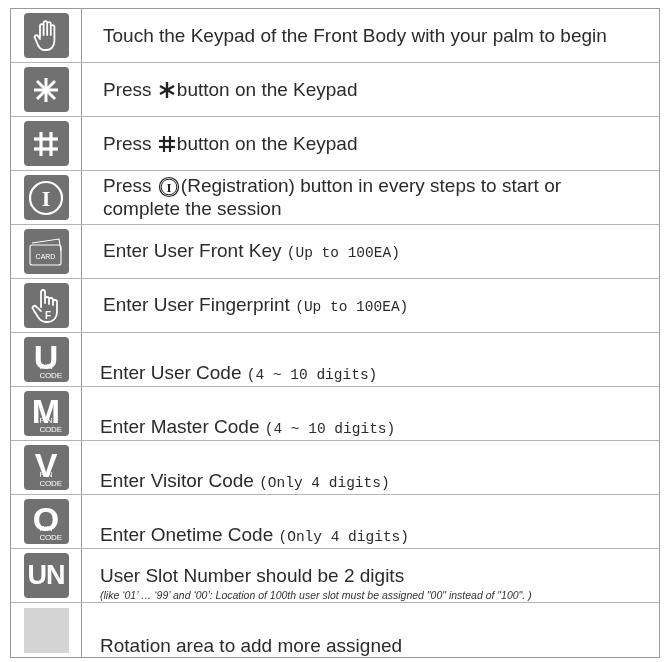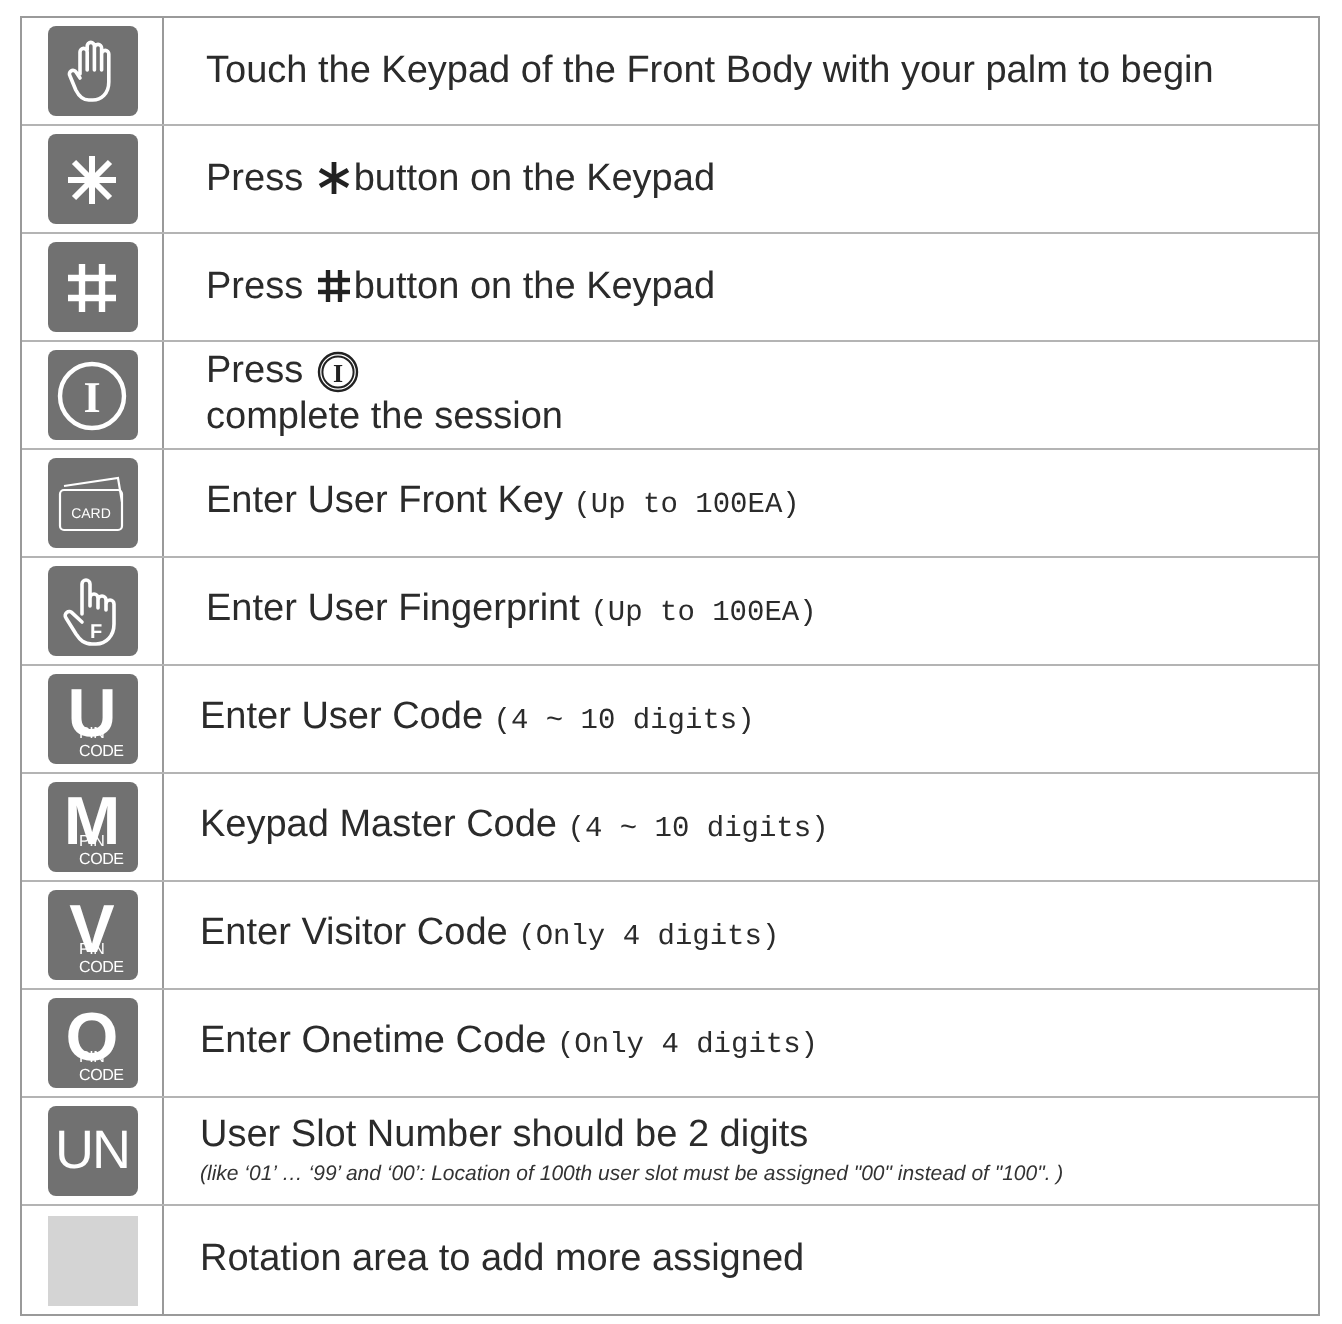--- a/index.html
+++ b/index.html
@@ -10,27 +10,27 @@
   .row { display: flex; height: 54px; border-bottom: 1.5px solid #b4b4b4; box-sizing: border-box; }
   .row:last-child { border-bottom: none; }
   .icon-cell { width: 71px; flex: 0 0 71px; border-right: 1.5px solid #9a9a9a;
                display: flex; align-items: center; justify-content: center; box-sizing: border-box; }
   .icon-box { width: 45px; height: 45px; border-radius: 4px; background: #717171;
               display: flex; align-items: center; justify-content: center; position: relative;
               color: #fff; }
   .icon-box.blank { background: #d4d4d4; border-radius: 0; }
   .desc-cell { flex: 1; display: flex; flex-direction: column; justify-content: center;
                padding-left: 21px; font-size: 19px; line-height: 22px; }
-  .desc-cell.tight { padding-left: 18px; }
+  .desc-cell.tight { padding-left: 18px; justify-content: flex-end; }
   .small { font-size: 14.5px; font-family: Liberation Mono, monospace; }
   .note { font-size: 10.5px; line-height: 13px; color: #333; margin-top: 2px; font-style: italic; }
   .pin-letter { font-size: 34px; font-weight: bold; line-height: 30px; margin-top: -6px; }
   .pin-label { position: absolute; bottom: 2px; left: 16px; right: 0; text-align: left;
                font-size: 8px; letter-spacing: -0.2px; }
-  .un-text { font-size: 27px; font-weight: normal; letter-spacing: -1px; }
+  .un-text { font-size: 27px; font-weight: bold; letter-spacing: -1px; }
   .inline-glyph { display: inline-block; vertical-align: middle; margin: 0 1px; }
 </style>
 </head>
 <body>
 
 <div class="legend-table">
 
   <div class="row">
     <div class="icon-cell">
       <div class="icon-box">
@@ -97,21 +97,21 @@
           <text x="19" y="27" text-anchor="middle" fill="#fff" font-size="22" font-family="Liberation Serif, serif" font-weight="bold">I</text>
         </svg>
       </div>
     </div>
     <div class="desc-cell">
       <span>
         <span>Press </span><svg class="inline-glyph" width="22" height="22" viewBox="0 0 22 22">
             <circle cx="11" cy="11" r="9.5" fill="none" stroke="#222" stroke-width="1.2"></circle>
             <circle cx="11" cy="11" r="7.8" fill="none" stroke="#222" stroke-width="1"></circle>
             <text x="11" y="16" text-anchor="middle" fill="#222" font-size="13" font-family="Liberation Serif, serif" font-weight="bold">I</text>
-          </svg>
+          </svg><span>(Registration) button in every steps to start or</span>
       </span>
       <span>complete the session</span>
     </div>
   </div>
 
   <div class="row">
     <div class="icon-cell">
       <div class="icon-box">
         <svg width="40" height="34" viewBox="0 0 40 34" fill="none" stroke="#fff" stroke-width="1.1">
           <path d="M6 8 L33 4 L35 16"></path>
@@ -159,21 +159,21 @@
 
   <div class="row">
     <div class="icon-cell">
       <div class="icon-box">
         <span class="pin-letter">M</span>
         <span class="pin-label">PIN CODE</span>
       </div>
     </div>
     <div class="desc-cell tight">
       <span>
-        <span>Keypad Master Code </span><span class="small">(4 ~ 10 digits)</span>
+        <span>Enter Master Code </span><span class="small">(4 ~ 10 digits)</span>
       </span>
     </div>
   </div>
 
   <div class="row">
     <div class="icon-cell">
       <div class="icon-box">
         <span class="pin-letter">V</span>
         <span class="pin-label">PIN CODE</span>
       </div>

